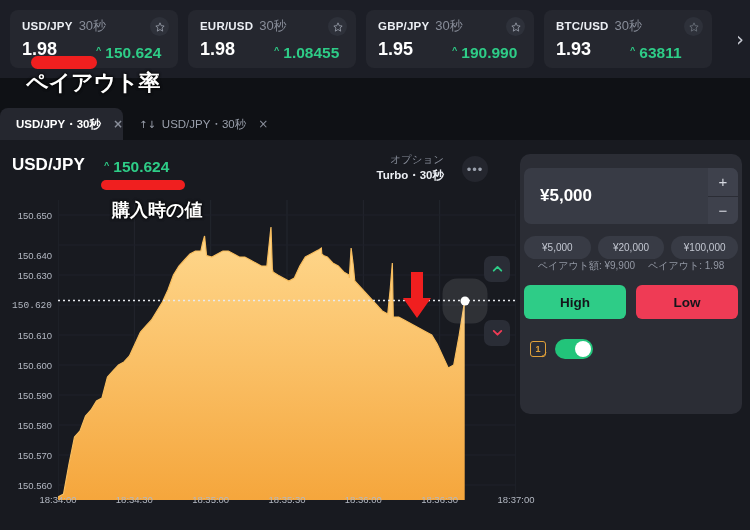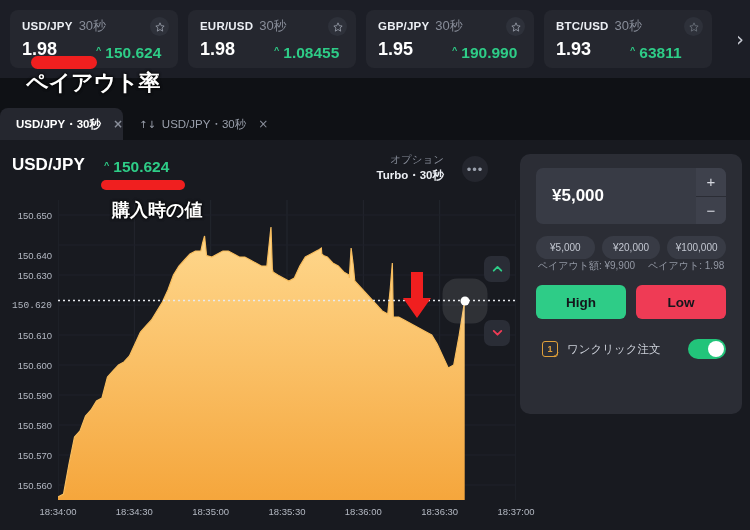--- a/index.html
+++ b/index.html
@@ -76,41 +76,41 @@
     display: flex; align-items: center; justify-content: center;
   }
 
   .plot { position: absolute; top: 60px; left: 0; width: 516px; height: 330px; }
   .y-axis { position: absolute; left: 0; top: 0; width: 58px; height: 300px; }
   .y-tick {
     position: absolute; right: 6px; font-size: 9.5px; color: #b3b8c2;
     transform: translateY(-50%); white-space: nowrap;
   }
   .plot-area { position: absolute; left: 58px; top: 0; width: 458px; height: 300px; overflow: hidden; }
-  .x-axis { position: absolute; left: 58px; top: 300px; width: 458px; height: 30px; }
+  .x-axis { position: absolute; left: 58px; top: 288px; width: 458px; height: 30px; }
   .x-tick {
     position: absolute; top: 6px; font-size: 9.5px; color: #b3b8c2;
     transform: translateX(-50%); white-space: nowrap;
   }
 
   .price-dot {
     position: absolute; width: 9px; height: 9px; border-radius: 50%;
     background: #ffffff; box-shadow: 0 0 0 18px rgba(255,255,255,0.10);
     transform: translate(-50%, -50%);
   }
   .dir-btn {
     position: absolute; right: 6px; width: 26px; height: 26px; border-radius: 7px;
     background: #2a2d36; display: flex; align-items: center; justify-content: center;
   }
   .dir-btn svg { width: 13px; height: 13px; }
 
   
   .trade-panel {
     position: absolute; top: 154px; left: 520px; width: 222px; height: 260px;
-    background: #2b2d35; border-radius: 10px; padding: 14px 16px;
+    background: #2b2d35; border-radius: 10px; padding: 14px 4px;
   }
   .amount-row {
     display: flex; height: 56px; background: #383b45; border-radius: 7px; overflow: hidden;
   }
   .amount-val { flex: 1; display: flex; align-items: center; padding-left: 16px; font-size: 17px; font-weight: bold; color: #ffffff; }
   .stepper { width: 30px; display: flex; flex-direction: column; }
   .step-btn {
     flex: 1; display: flex; align-items: center; justify-content: center;
     color: #d5d8e0; font-size: 15px; background: #3e414c;
   }
@@ -363,21 +363,20 @@
     <div class="hl-row">
       <div class="hl-btn" id="high-btn" style="background: rgb(46, 204, 135);">High</div>
       <div class="hl-btn" id="low-btn" style="background: rgb(239, 59, 85);">Low</div>
     </div>
 
     <div class="oneclick">
       <span class="oc-icon">
         <span>1</span>
         <span class="tick">✓</span>
       </span>
-      <span class="oc-label">ワンクリック注文</span>
       <span class="toggle">
           <span class="knob"></span>
         </span>
     </div>
   </div>
 
   <div class="anno-bar" style="left:31px; top:56px; width:66px; height:13px;"></div>
   <div class="anno-text" style="left:26px; top:68px; font-size:22px;">ペイアウト率</div>
 
   <div class="anno-bar" style="left:101px; top:180px; width:84px; height:10px;"></div>

